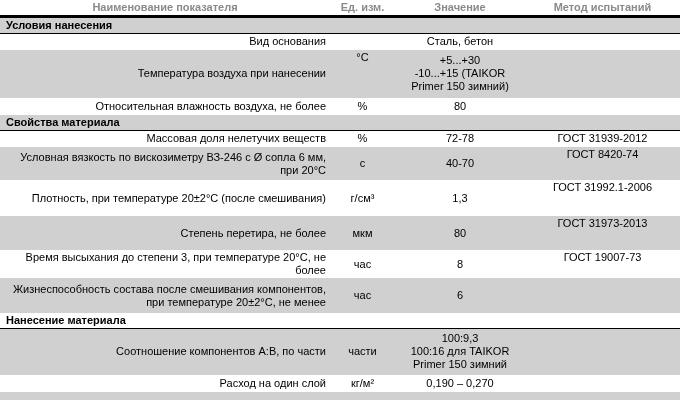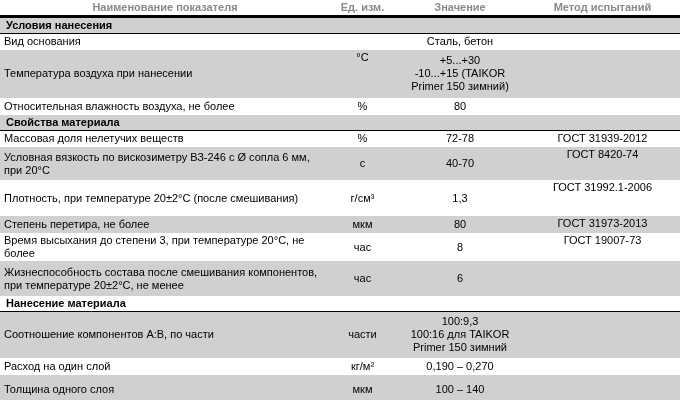--- a/index.html
+++ b/index.html
@@ -26,21 +26,21 @@
   tr.header-row{border-bottom:3px solid #000;}
 
   tr.section-row td{
     font-weight:bold;text-align:left;padding-left:6px;vertical-align:middle;
   }
   tr.section-row{border-bottom:1px solid #000;padding-left:48px;}
 
   tr.gray{background:#d0d0d0;}
   tr.white{background:#fff;}
 
-  td.name{text-align:left;padding-left:6px;vertical-align:middle;}
+  td.name{text-align:right;padding-left:6px;vertical-align:middle;}
   td.unit{text-align:center;vertical-align:middle;}
   td.value{text-align:center;vertical-align:middle;white-space:pre-line;}
   td.method{text-align:center;vertical-align:top;padding-top:2px;}
   td.vtop{vertical-align:top;padding-top:2px;}
 </style>
 </head>
 <body>
 
 <div class="doc">
   <table class="spec">
@@ -104,21 +104,21 @@
       <td class="method">ГОСТ 8420-74</td>
     </tr>
 
     <tr class="white" style="height:36px">
       <td class="name">Плотность, при температуре 20±2°С (после смешивания)</td>
       <td class="unit">г/см³</td>
       <td class="value">1,3</td>
       <td class="method">ГОСТ 31992.1-2006</td>
     </tr>
 
-    <tr class="gray" style="height:17px">
+    <tr class="gray" style="height:34px">
       <td class="name">Степень перетира, не более</td>
       <td class="unit">мкм</td>
       <td class="value">80</td>
       <td class="method">ГОСТ 31973-2013</td>
     </tr>
 
     <tr class="white" style="height:27px">
       <td class="name">Время высыхания до степени 3, при температуре 20°С, не более</td>
       <td class="unit">час</td>
       <td class="value">8</td>

